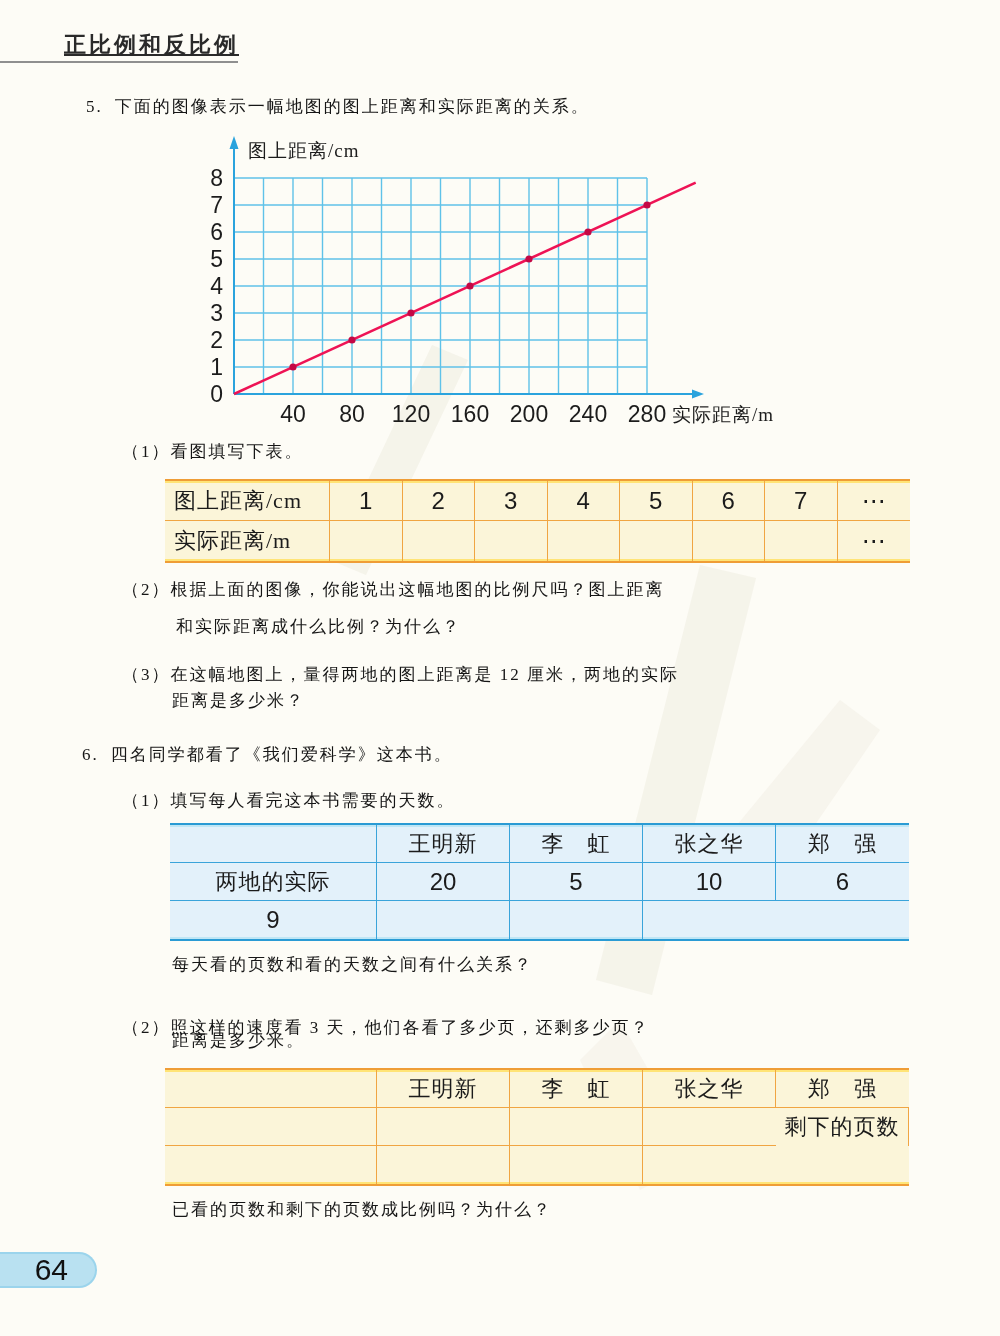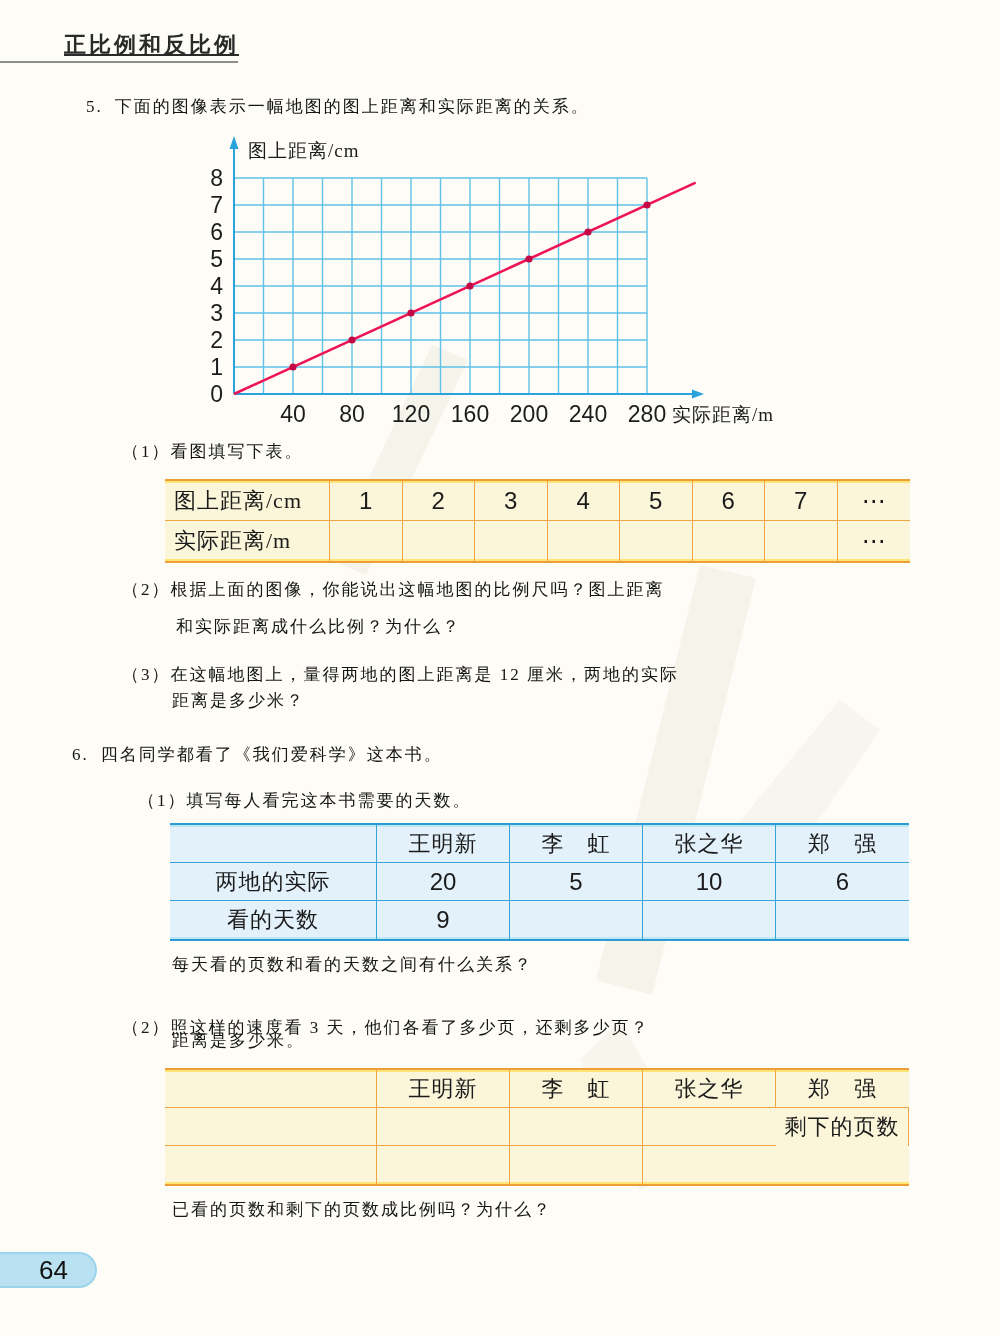--- a/index.html
+++ b/index.html
@@ -25,21 +25,21 @@
   .cream .cell.rsep{border-bottom:1.5px solid #f0a542;}
   
   .blue{background:#e3f1fa;border-top:2.5px solid #2a9bd4;border-bottom:2.5px solid #2a9bd4;
         box-shadow:inset 0 3px 0 -1px #bfe6f5, inset 0 -3px 0 -1px #bfe6f5;}
   .blue .cell{border-right:1.5px solid #3aa4da;}
   .blue .cell.lastcol{border-right:none;}
   .blue .cell.rsep{border-bottom:1.5px solid #3aa4da;}
   .pill{position:absolute;left:0;top:1252px;width:97px;height:36px;background:#b9e1f1;
         border:2px solid #9bd4ec;border-left:none;border-radius:0 19px 19px 0;
         display:flex;align-items:center;justify-content:flex-end;padding-right:27px;
-        box-sizing:border-box;font-family:"Liberation Sans",sans-serif;font-size:26px;color:#111;z-index:2;}
+        box-sizing:border-box;font-family:"Liberation Sans",sans-serif;font-size:30px;color:#111;z-index:2;}
 </style>
 </head>
 <body>
 
 <svg class="wm" width="1000" height="1336">
   <polygon points="330,560 432,345 468,360 366,575" fill="#efece0" opacity="0.55"></polygon>
   <polygon points="596,980 700,565 756,578 652,995" fill="#efece0" opacity="0.55"></polygon>
   <polygon points="700,870 840,700 880,730 760,905" fill="#f1eee3" opacity="0.5"></polygon>
   <polygon points="620,1020 700,1160 640,1190 580,1060" fill="#f1eee3" opacity="0.45"></polygon>
 </svg>
@@ -127,35 +127,34 @@
   <div class="cell num"></div>
   <div class="cell num"></div>
   <div class="cell num lastcol">⋯</div>
 </div>
 
 <div class="txt" style="left:122px;top:578px;">（2）根据上面的图像，你能说出这幅地图的比例尺吗？图上距离</div>
 <div class="txt" style="left:176px;top:615px;">和实际距离成什么比例？为什么？</div>
 <div class="txt" style="left:122px;top:652px;margin-top:11px;">（3）在这幅地图上，量得两地的图上距离是 12 厘米，两地的实际</div>
 <div class="txt" style="left:172px;top:689px;">距离是多少米？</div>
 
-<div class="txt" style="left:72px;top:743px;"><span class="qnum">6.</span><span>四名同学都看了《我们爱科学》这本书。</span></div>
-<div class="txt" style="left:138px;top:789px;">（1）填写每人看完这本书需要的天数。</div>
+<div class="txt" style="left:82px;top:743px;"><span class="qnum">6.</span><span>四名同学都看了《我们爱科学》这本书。</span></div>
+<div class="txt" style="left:122px;top:789px;">（1）填写每人看完这本书需要的天数。</div>
 
 <div class="tbl blue" style="left:170px;top:823px;width:739px;grid-template-columns:207px repeat(4,1fr);grid-auto-rows:38px;">
   <div class="cell rsep"></div>
   <div class="cell rsep">王明新</div>
   <div class="cell rsep">李　虹</div>
   <div class="cell rsep">张之华</div>
   <div class="cell rsep lastcol">郑　强</div>
   <div class="cell rsep">两地的实际</div>
   <div class="cell num rsep">20</div>
   <div class="cell num rsep">5</div>
   <div class="cell num rsep">10</div>
   <div class="cell num rsep lastcol">6</div>
-  <div class="cell">看的天数</div>
   <div class="cell num">9</div>
   <div class="cell num"></div>
   <div class="cell num"></div>
   <div class="cell num lastcol"></div>
 </div>
 
 <div class="txt" style="left:172px;top:953px;">每天看的页数和看的天数之间有什么关系？</div>
 <div class="txt" style="left:122px;top:992px;margin-top:24px;">（2）照这样的速度看 3 天，他们各看了多少页，还剩多少页？</div>
 <div class="txt" style="left:172px;top:1029px;">距离是多少米。</div>
 

